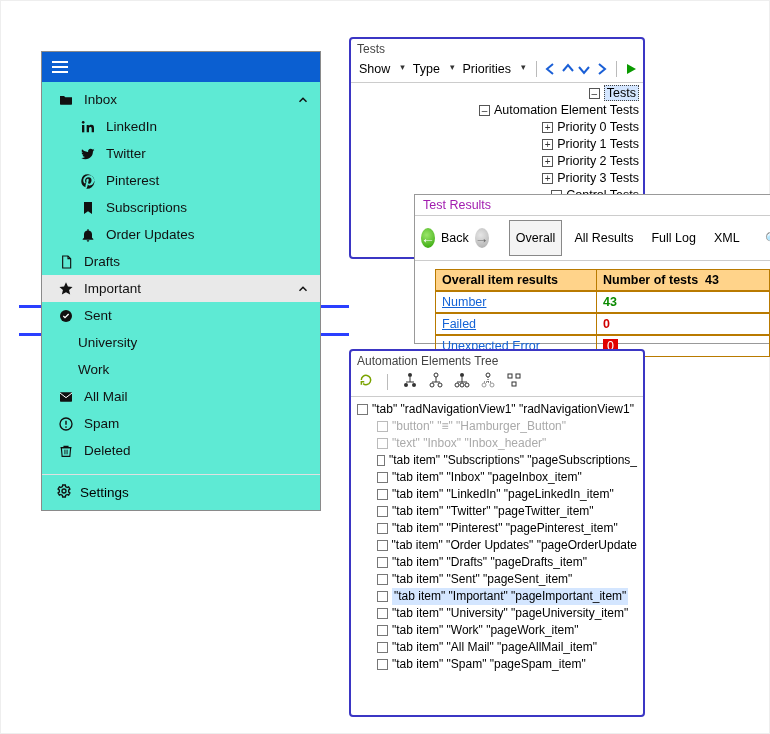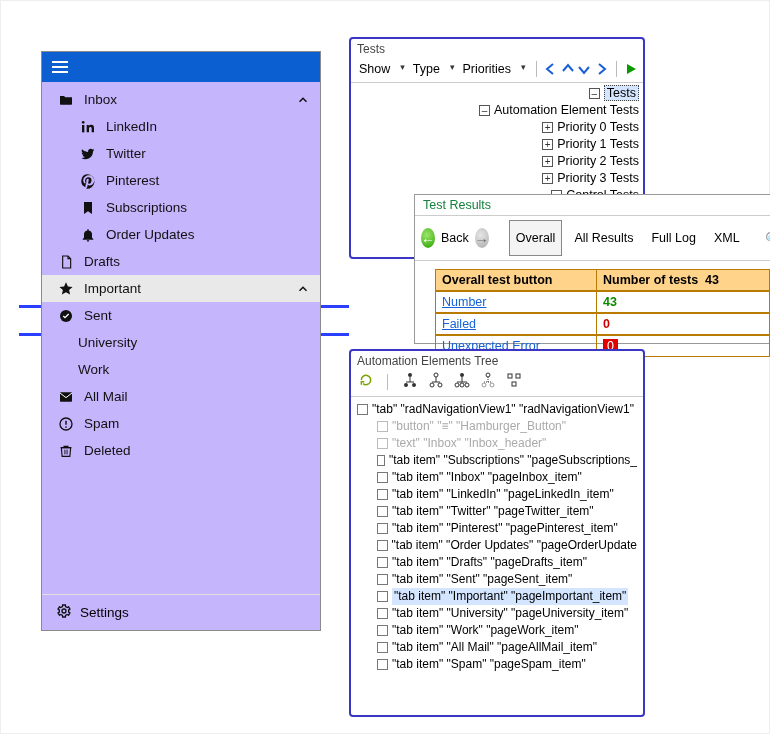--- a/index.html
+++ b/index.html
@@ -1,20 +1,20 @@
 <!DOCTYPE html>
 <html><head>
 <meta charset="utf-8">
 <style>
   * { box-sizing: border-box; font-family: "Segoe UI", Arial, sans-serif; }
   body { margin: 0; padding: 0; width: 770px; height: 734px; background: #fff; position: relative; overflow: hidden; }
   .stage { position: relative; width: 770px; height: 734px; border: 1px solid #eee; }
 
   
-  .nav-panel { position: absolute; left: 40px; top: 50px; width: 280px; height: 580px; border: 1px solid #8a8a8a; background: #c4b5fd; }
+  .nav-panel { position: absolute; left: 40px; top: 50px; width: 280px; height: 460px; border: 1px solid #8a8a8a; background: #5eead4; }
   .nav-header { height: 30px; background: #0b5fd1; display: flex; align-items: center; padding-left: 10px; }
   .hamburger { display: flex; flex-direction: column; gap: 3px; cursor: pointer; }
   .hamburger span { display: block; width: 16px; height: 2px; background: #fff; }
   .nav-list { padding: 4px 0 0 0; }
   .nav-item { display: flex; align-items: center; height: 27px; padding: 0 10px 0 14px; font-size: 13.5px; color: #111; cursor: pointer; position: relative; }
   .nav-item.sub { padding-left: 36px; font-size: 13.5px; align-items: center; }
   .nav-item .ico { width: 20px; display: inline-flex; align-items: center; justify-content: center; margin-right: 8px; color: #111; }
   .nav-item .chev { margin-left: auto; }
   .nav-item svg { display: block; }
   .nav-item.selected { background: #e9e9e9; }
@@ -35,21 +35,21 @@
   .sep { width: 1px; height: 16px; background: #bbb; margin: 0 4px; }
   .tree { padding: 2px 4px; font-size: 12.5px; line-height: 17px; }
   .tree-row { white-space: nowrap; text-align: right; }
   .sq { display: inline-flex; width: 11px; height: 11px; border: 1px solid #555; align-items: center; justify-content: center; font-size: 10px; line-height: 10px; margin-right: 4px; vertical-align: middle; color: #333; background:#fff; }
   .lvl1 { padding-left: 14px; }
   .lvl2 { padding-left: 32px; }
   .tree-row.sel .label { background: #d4e6ff; border: 1px dotted #444; padding: 0 2px; }
 
   
   .results-win { position: absolute; left: 413px; top: 193px; width: 357px; height: 150px; background: #fff; border: 1px solid #999; }
-  .results-title { padding: 3px 8px; font-size: 12.5px; color: #15803d; border-bottom: 1px solid #ccc; }
+  .results-title { padding: 3px 8px; font-size: 12.5px; color: #a21caf; border-bottom: 1px solid #ccc; }
   .results-toolbar { display: flex; align-items: center; gap: 6px; padding: 4px 6px; font-size: 12.5px; border-bottom: 1px solid #ccc; white-space: nowrap; overflow: hidden; }
   .nav-arrow { width: 20px; height: 20px; border-radius: 50%; display: inline-flex; align-items: center; justify-content: center; font-size: 14px; }
   .nav-arrow.back { background: radial-gradient(circle at 40% 35%, #9be66a, #2aa000); color: #fff; }
   .nav-arrow.fwd { background: radial-gradient(circle at 40% 35%, #e6e6e6, #aaa); color: #666; }
   .tabbtn { padding: 10px 6px; }
   .tabbtn.active { border: 1px solid #888; background: #f4f4f4; }
   .results-table { padding: 8px 0 0 20px; }
   .res-row { display: flex; font-size: 12.5px; }
   .res-col1 { width: 162px; border: 1px solid #b97a00; padding: 3px 6px; }
   .res-col2 { flex: 1; border: 1px solid #b97a00; border-left: none; padding: 3px 6px; }
@@ -291,21 +291,21 @@
       <span class="tabbtn active">Overall</span>
       <span class="tabbtn">All Results</span>
       <span class="tabbtn">Full Log</span>
       <span class="tabbtn">XML</span>
       <div class="sep"></div>
       <span>🔍</span>
 
     </div>
     <div class="results-table">
       <div class="res-row res-head">
-        <div class="res-col1">Overall test button</div>
+        <div class="res-col1">Overall item results</div>
         <div class="res-col2">
           <span>Number of tests</span>&nbsp;&nbsp;<span>43</span>
         </div>
       </div>
       <div id="results-rows">
           <div class="res-row">
             <div class="res-col1"><span class="link">Number</span></div>
             <div class="res-col2"><span style="color:#0a8a00;font-weight:bold">43</span></div>
           </div>
           <div class="res-row">

